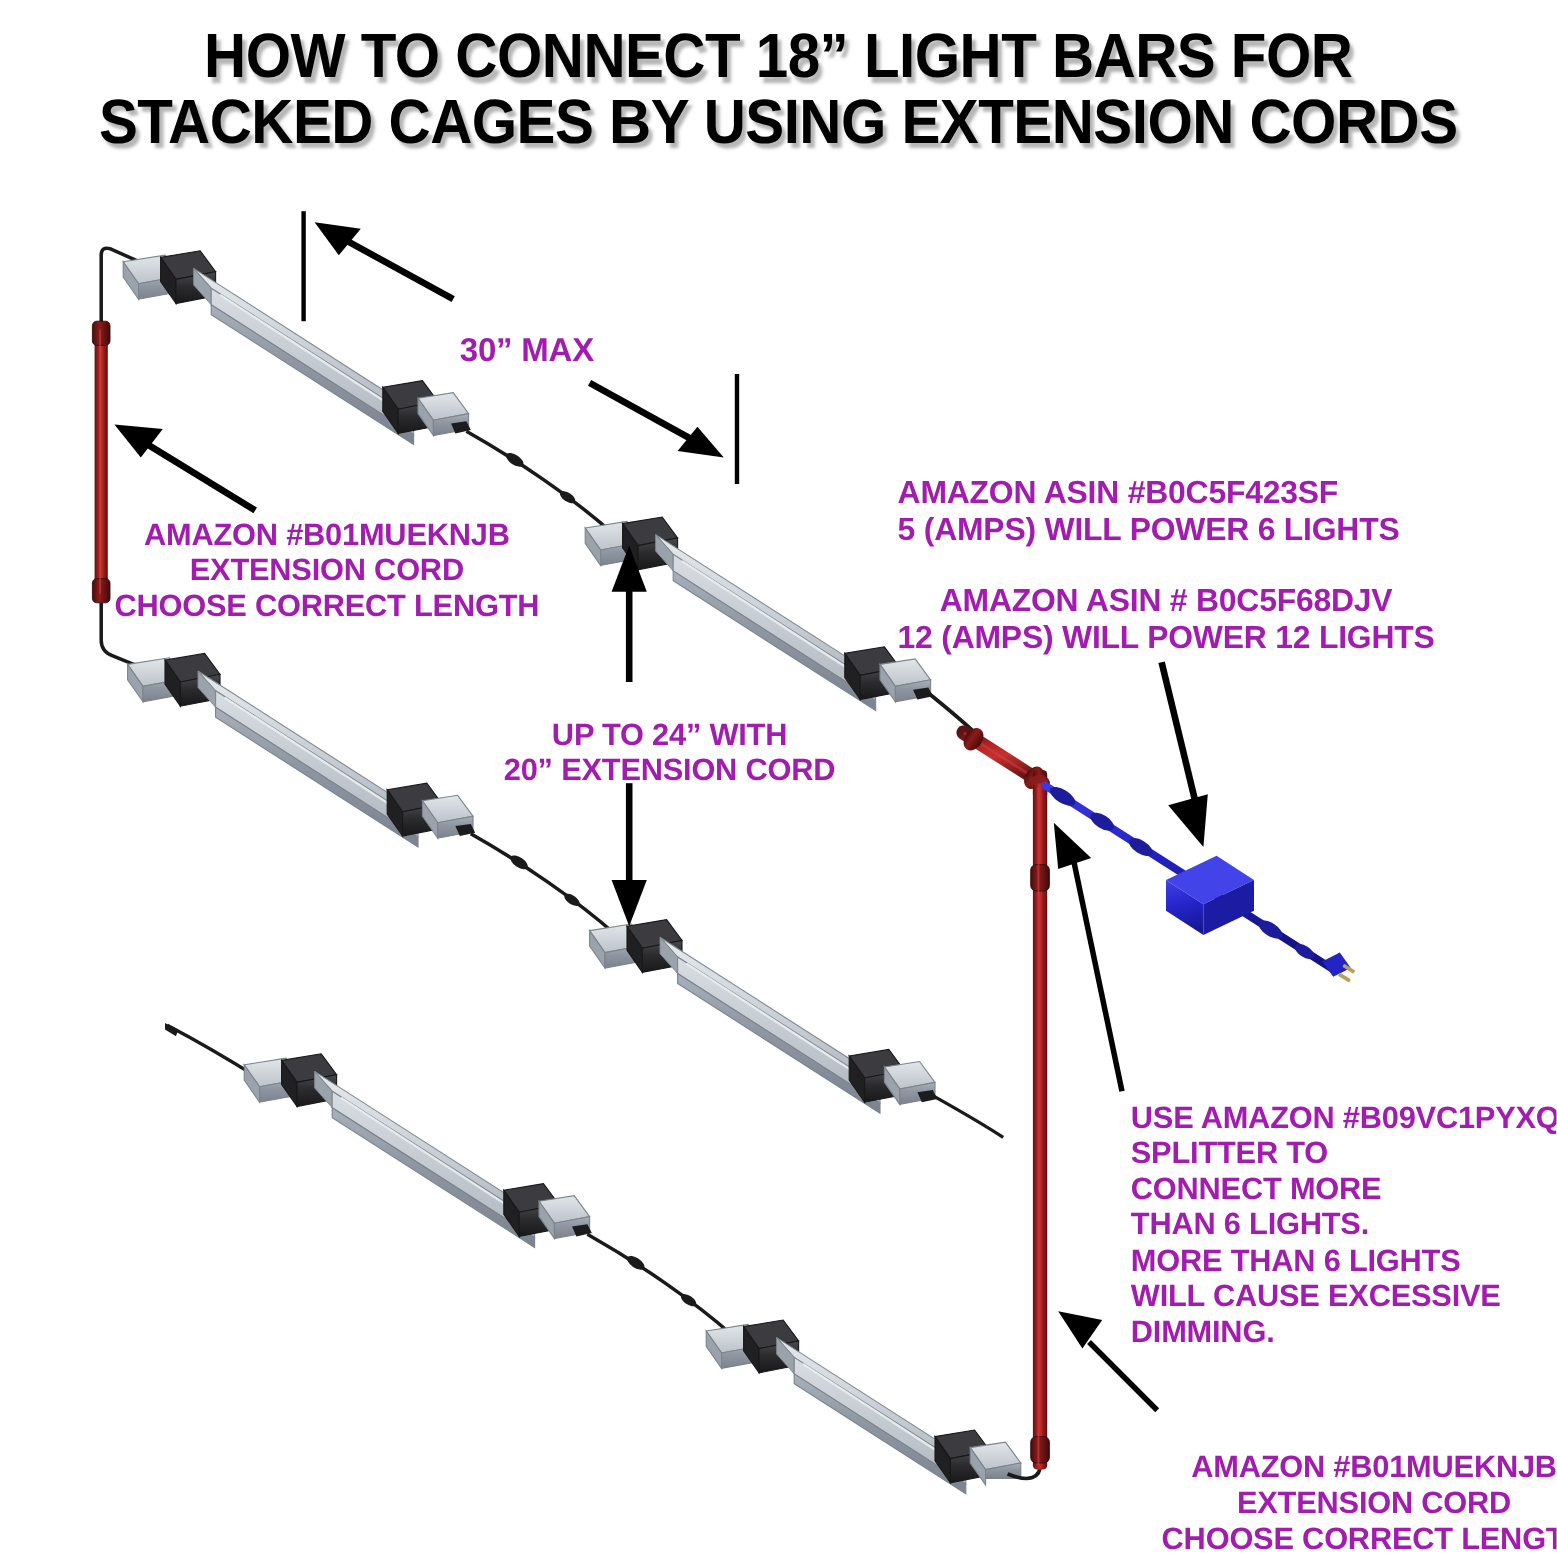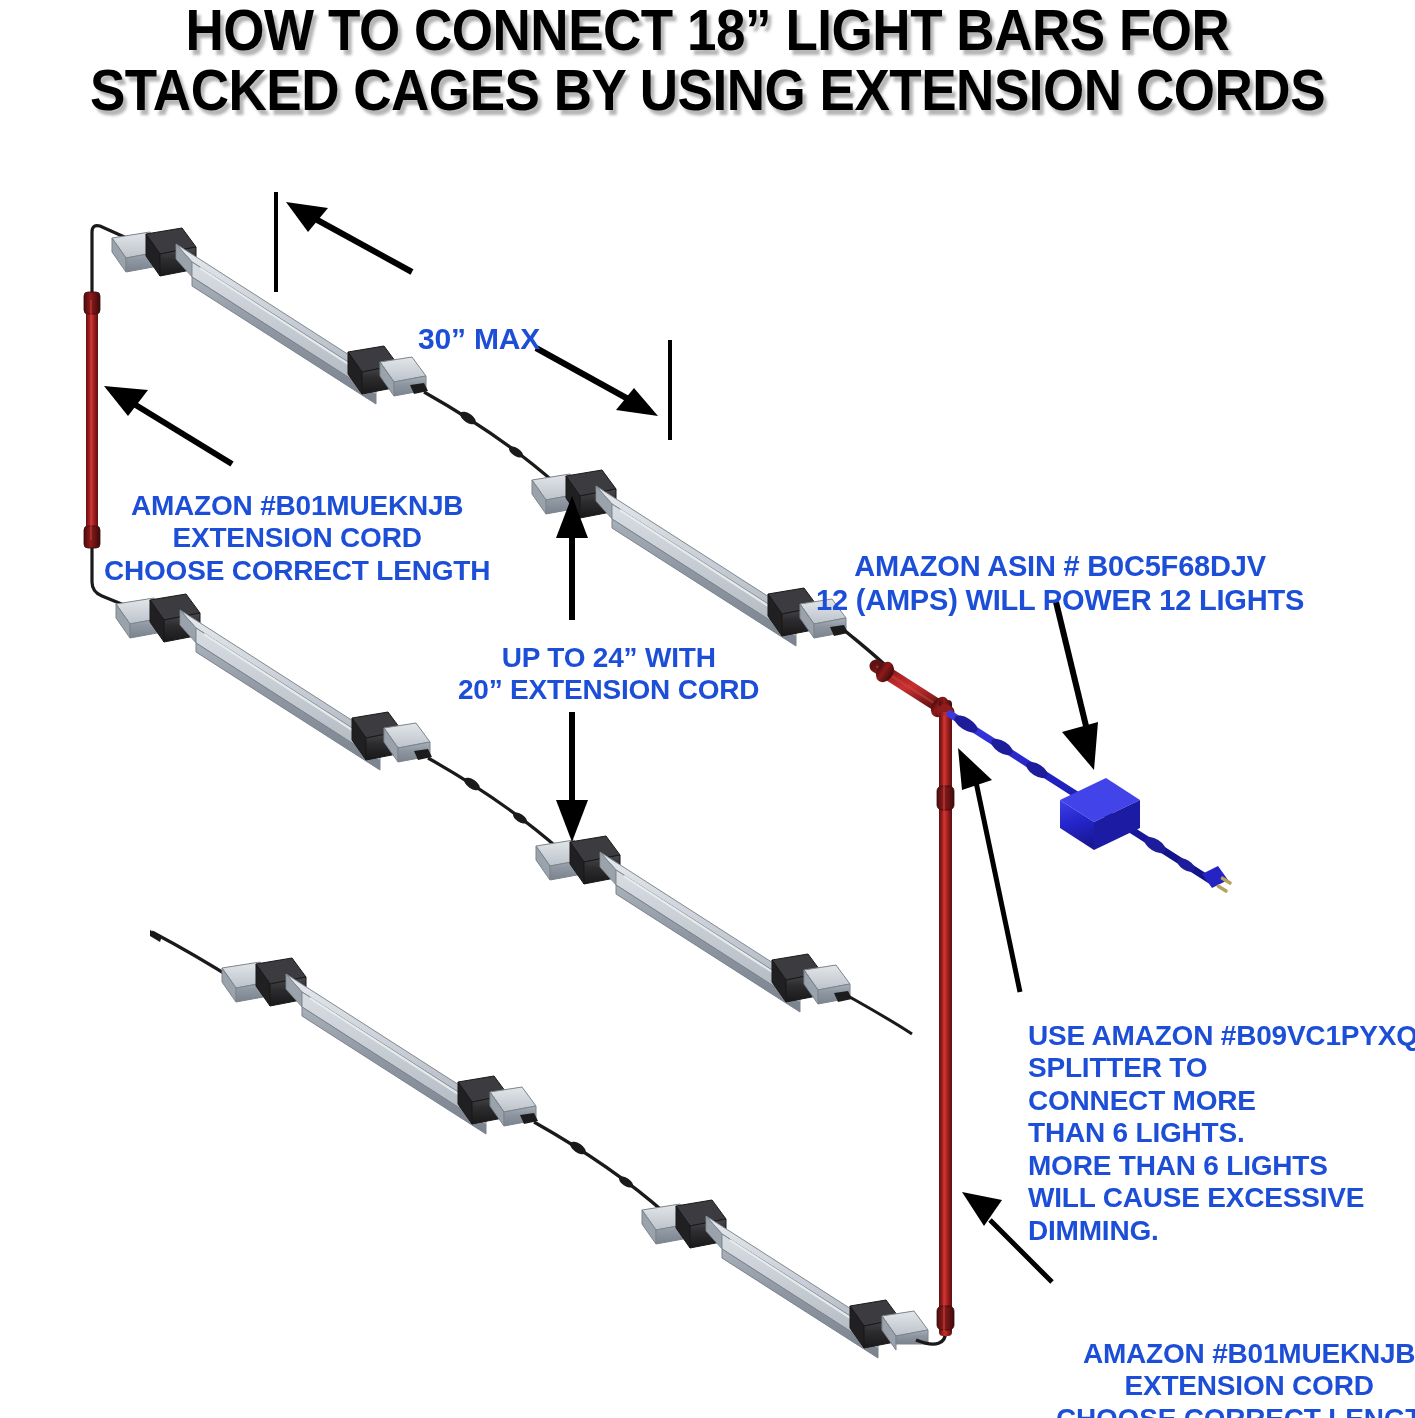--- a/index.html
+++ b/index.html
@@ -7,52 +7,51 @@
   body{
     width:1415px;height:1418px;position:relative;overflow:hidden;
     font-family:"Liberation Sans","DejaVu Sans",sans-serif;
     background:#ffffff;
   }
   #stage{position:absolute;left:0;top:0;width:1415px;height:1418px;}
 
   
   .title-block{
     position:absolute;left:0;top:0;width:1415px;text-align:center;
-    padding-top:0;
+    padding-top:21px;
   }
   .title-line{
     font-family:"Liberation Sans","DejaVu Sans",sans-serif;
     font-weight:bold;
     font-size:57px;
     line-height:60px;
     letter-spacing:-0.5px;
     color:#000000;
     transform:scaleX(0.93);
     transform-origin:center top;
     text-shadow:4px 5px 3px rgba(120,120,120,0.55);
     white-space:nowrap;
   }
 
   
   .anno{
     position:absolute;
-    color:#1d4ed8;
+    color:#a21caf;
     font-weight:bold;
     font-family:"Liberation Sans","DejaVu Sans",sans-serif;
     white-space:nowrap;
     letter-spacing:-0.2px;
-    margin-top:20px;
   }
   .anno div{line-height:1.16;}
   .a-center{text-align:center;}
   .a-left{text-align:left;}
 
   #anno-ext-left{left:104px;top:470px;font-size:28px;text-align:center;}
   #anno-30max{left:418px;top:302px;font-size:30px;}
-  #anno-24{left:458px;top:622px;font-size:28px;text-align:center;}
+  #anno-24{left:458px;top:652px;font-size:28px;text-align:center;}
   #anno-asin-a{left:816px;top:432px;font-size:29px;}
   #anno-asin-b{left:816px;top:530px;font-size:29px;text-align:center;}
   #anno-splitter{left:1028px;top:1000px;font-size:28px;}
   #anno-ext-right{left:1056px;top:1318px;font-size:28px;text-align:center;}
 
   svg{position:absolute;left:0;top:0;}
 </style>
 </head>
 <body>
 
@@ -376,20 +375,24 @@
 
   <div class="anno" id="anno-30max">
     <div>30” MAX</div>
   </div>
 
   <div class="anno a-center" id="anno-24">
     <div>UP TO 24” WITH</div>
     <div>20” EXTENSION CORD</div>
   </div>
 
+  <div class="anno a-left" id="anno-asin-a">
+    <div>AMAZON ASIN #B0C5F423SF</div>
+    <div>5 (AMPS) WILL POWER 6 LIGHTS</div>
+  </div>
 
   <div class="anno a-left" id="anno-asin-b">
     <div>AMAZON ASIN # B0C5F68DJV</div>
     <div>12 (AMPS) WILL POWER 12 LIGHTS</div>
   </div>
 
   <div class="anno a-left" id="anno-splitter">
     <div>USE AMAZON #B09VC1PYXQ</div>
     <div> SPLITTER TO</div>
     <div>CONNECT MORE</div>

